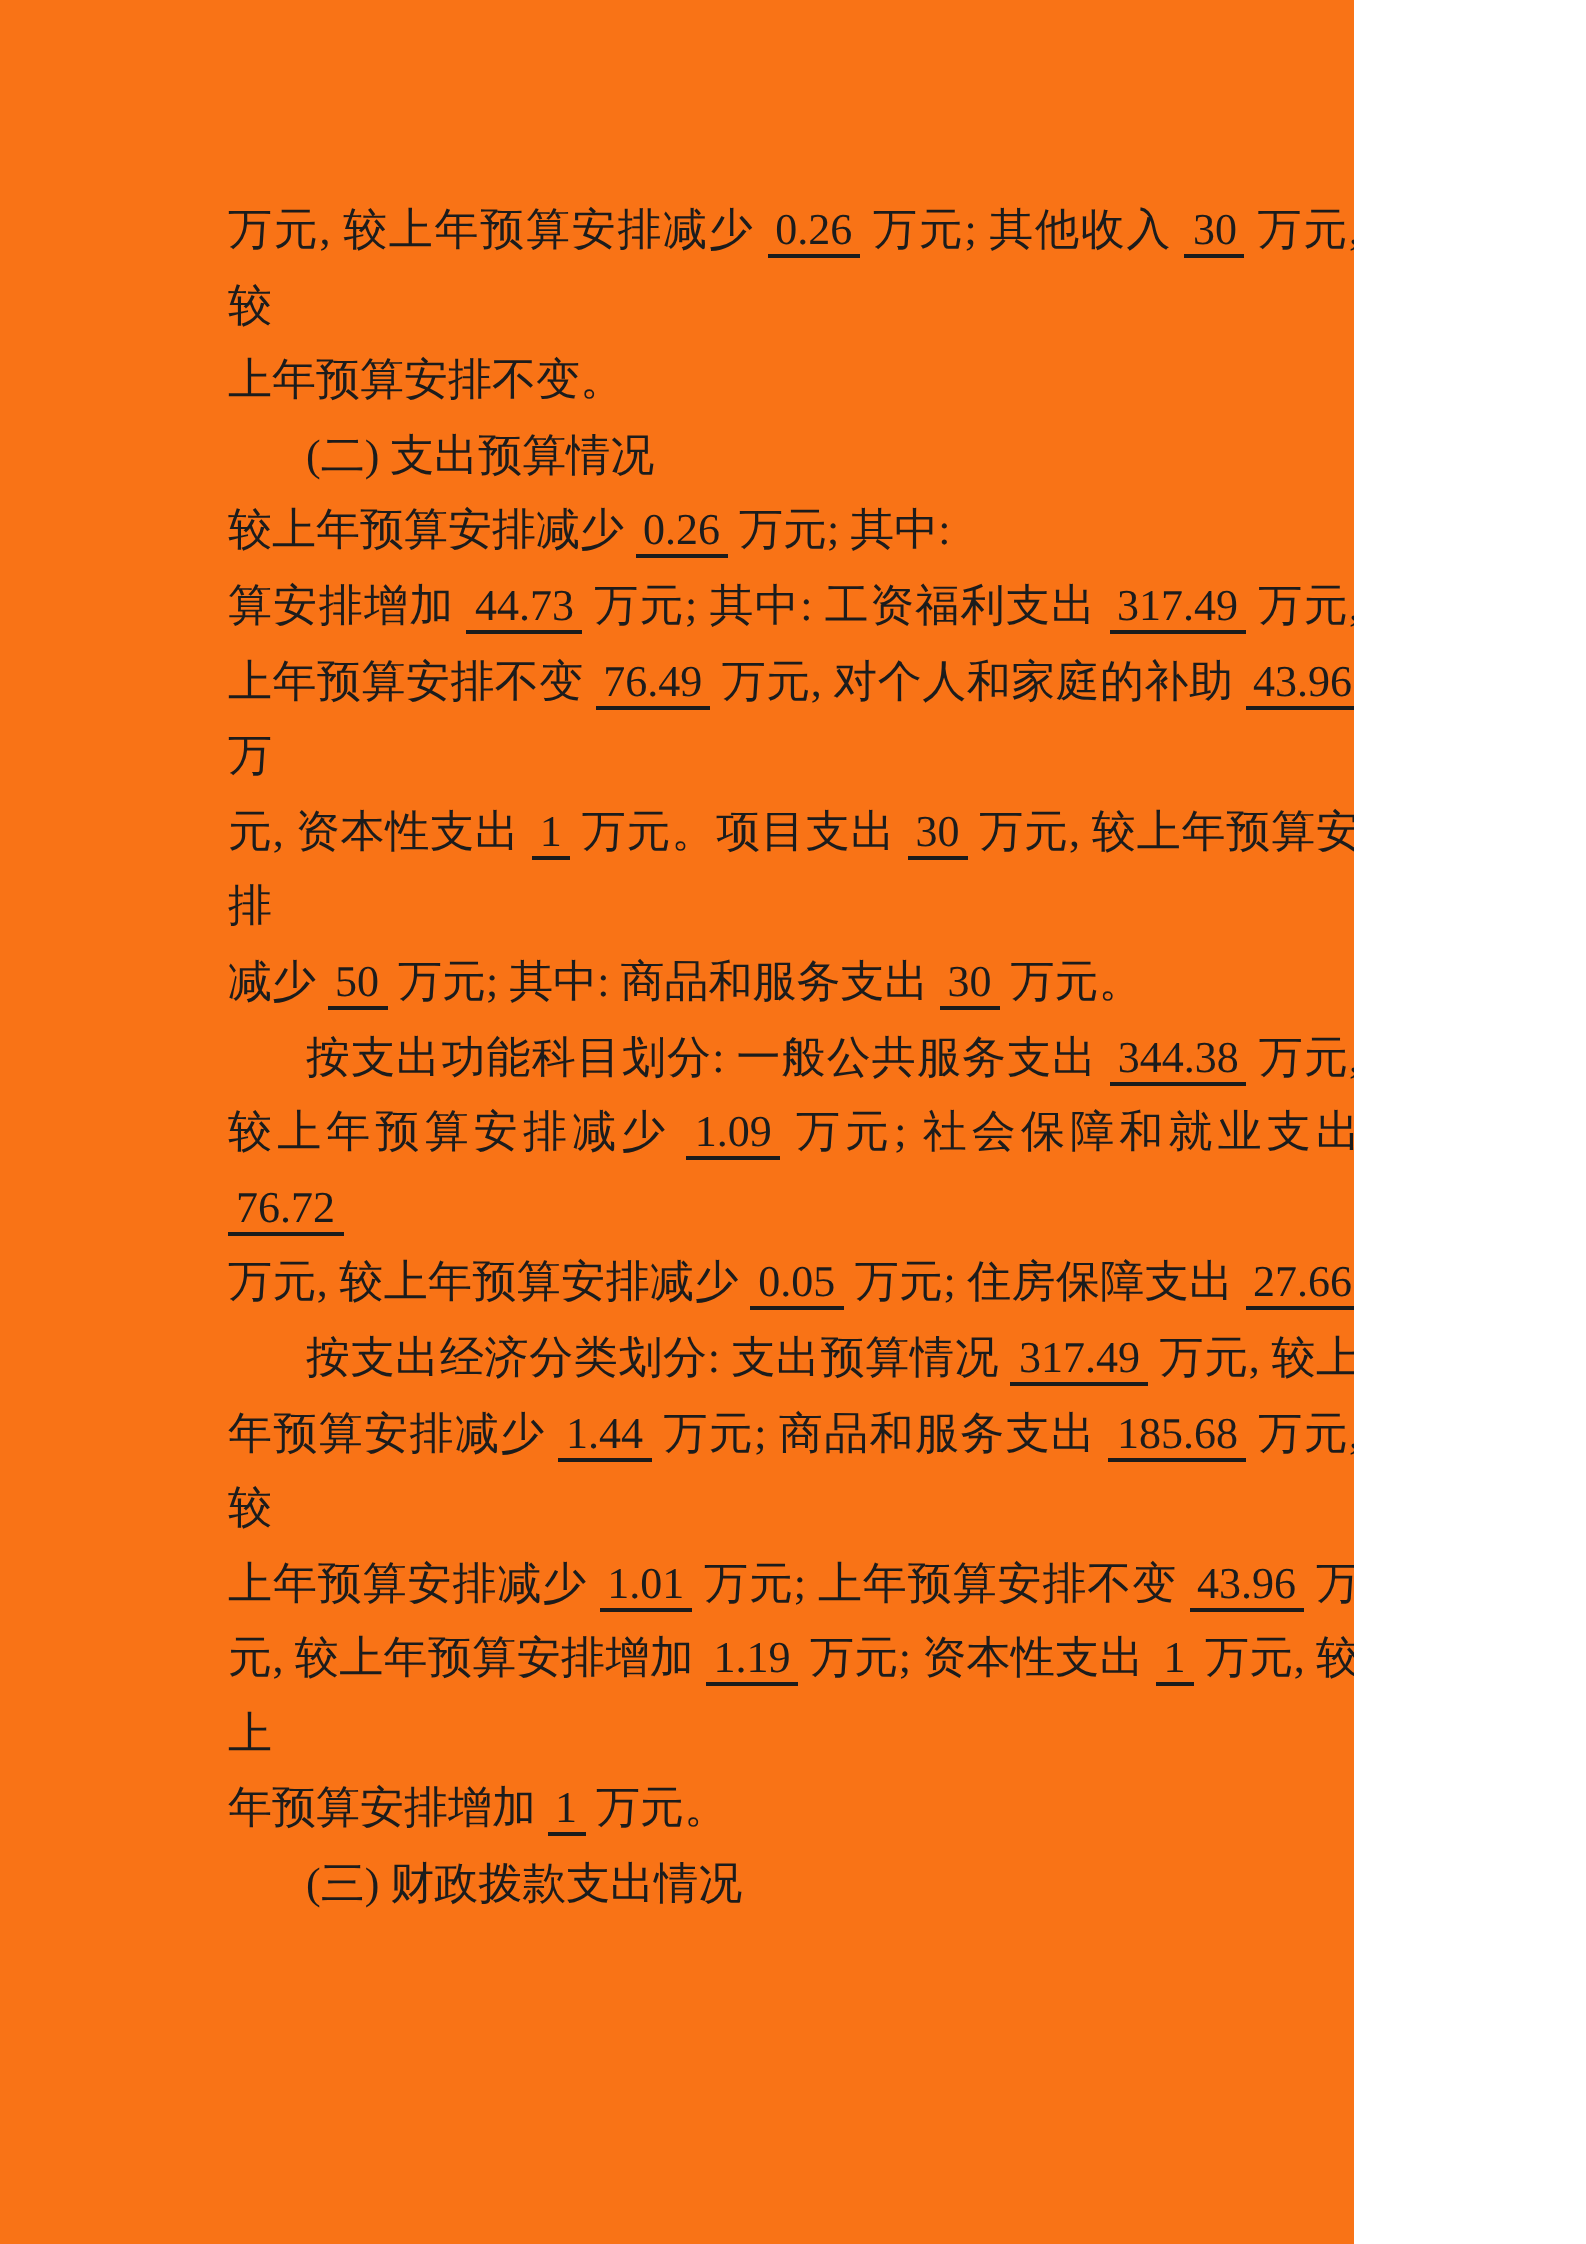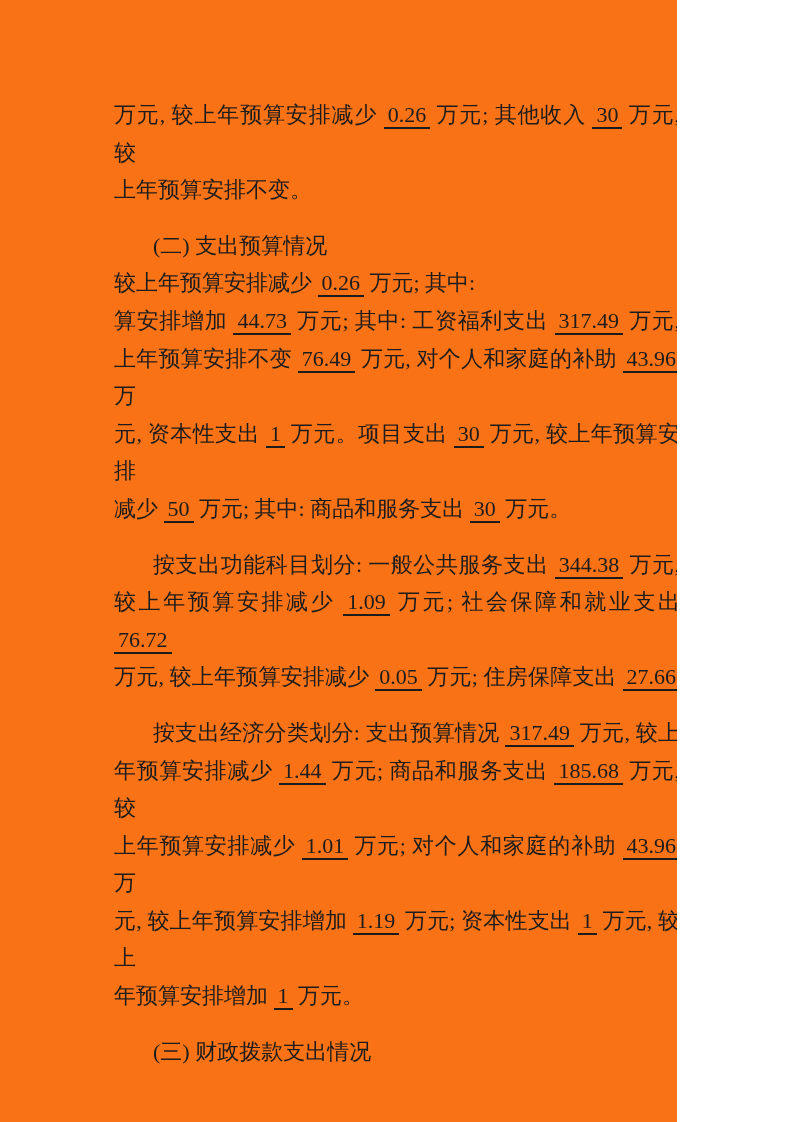--- a/index.html
+++ b/index.html
@@ -32,21 +32,20 @@
   }
   .text-line {
     text-align: justify;
     text-justify: inter-character;
   }
   .text-line.stretch {
     text-align-last: justify;
   }
   .text-line.indent {
     text-indent: 39px;
-    margin-top: 18px;
   }
   .u {
     border-bottom: 2px solid #1c1c1c;
     padding: 0 4px 0 4px;
   }
 </style>
 </head>
 <body>
 
 <div class="page">
@@ -57,18 +56,18 @@
       <div class="text-line"><span>较上年预算安排减少 </span><span class="u">0.26</span><span> 万元; 其中:</span></div>
       <div class="text-line stretch"><span>算安排增加 </span><span class="u">44.73</span><span> 万元; 其中: 工资福利支出 </span><span class="u">317.49</span><span> 万元,</span></div>
       <div class="text-line stretch"><span>上年预算安排不变 </span><span class="u">76.49</span><span> 万元, 对个人和家庭的补助 </span><span class="u">43.96</span><span> 万</span></div>
       <div class="text-line stretch"><span>元, 资本性支出 </span><span class="u">1</span><span> 万元。项目支出 </span><span class="u">30</span><span> 万元, 较上年预算安排</span></div>
       <div class="text-line"><span>减少 </span><span class="u">50</span><span> 万元; 其中: 商品和服务支出 </span><span class="u">30</span><span> 万元。</span></div>
       <div class="text-line indent stretch"><span>按支出功能科目划分: 一般公共服务支出 </span><span class="u">344.38</span><span> 万元,</span></div>
       <div class="text-line stretch"><span>较上年预算安排减少 </span><span class="u">1.09</span><span> 万元; 社会保障和就业支出 </span><span class="u">76.72</span></div>
       <div class="text-line stretch"><span>万元, 较上年预算安排减少 </span><span class="u">0.05</span><span> 万元; 住房保障支出 </span><span class="u">27.66</span></div>
       <div class="text-line indent stretch"><span>按支出经济分类划分: 支出预算情况 </span><span class="u">317.49</span><span> 万元, 较上</span></div>
       <div class="text-line stretch"><span>年预算安排减少 </span><span class="u">1.44</span><span> 万元; 商品和服务支出 </span><span class="u">185.68</span><span> 万元, 较</span></div>
-      <div class="text-line stretch"><span>上年预算安排减少 </span><span class="u">1.01</span><span> 万元; 对个人和家庭的补助 </span><span class="u">43.96</span><span> 万</span></div>
+      <div class="text-line stretch"><span>上年预算安排减少 </span><span class="u">1.01</span><span> 万元; 上年预算安排不变 </span><span class="u">43.96</span><span> 万</span></div>
       <div class="text-line stretch"><span>元, 较上年预算安排增加 </span><span class="u">1.19</span><span> 万元; 资本性支出 </span><span class="u">1</span><span> 万元, 较上</span></div>
       <div class="text-line"><span>年预算安排增加 </span><span class="u">1</span><span> 万元。</span></div>
       <div class="text-line indent"><span>(三) 财政拨款支出情况</span></div>
     </div>
 </div>
 
 </body></html>

